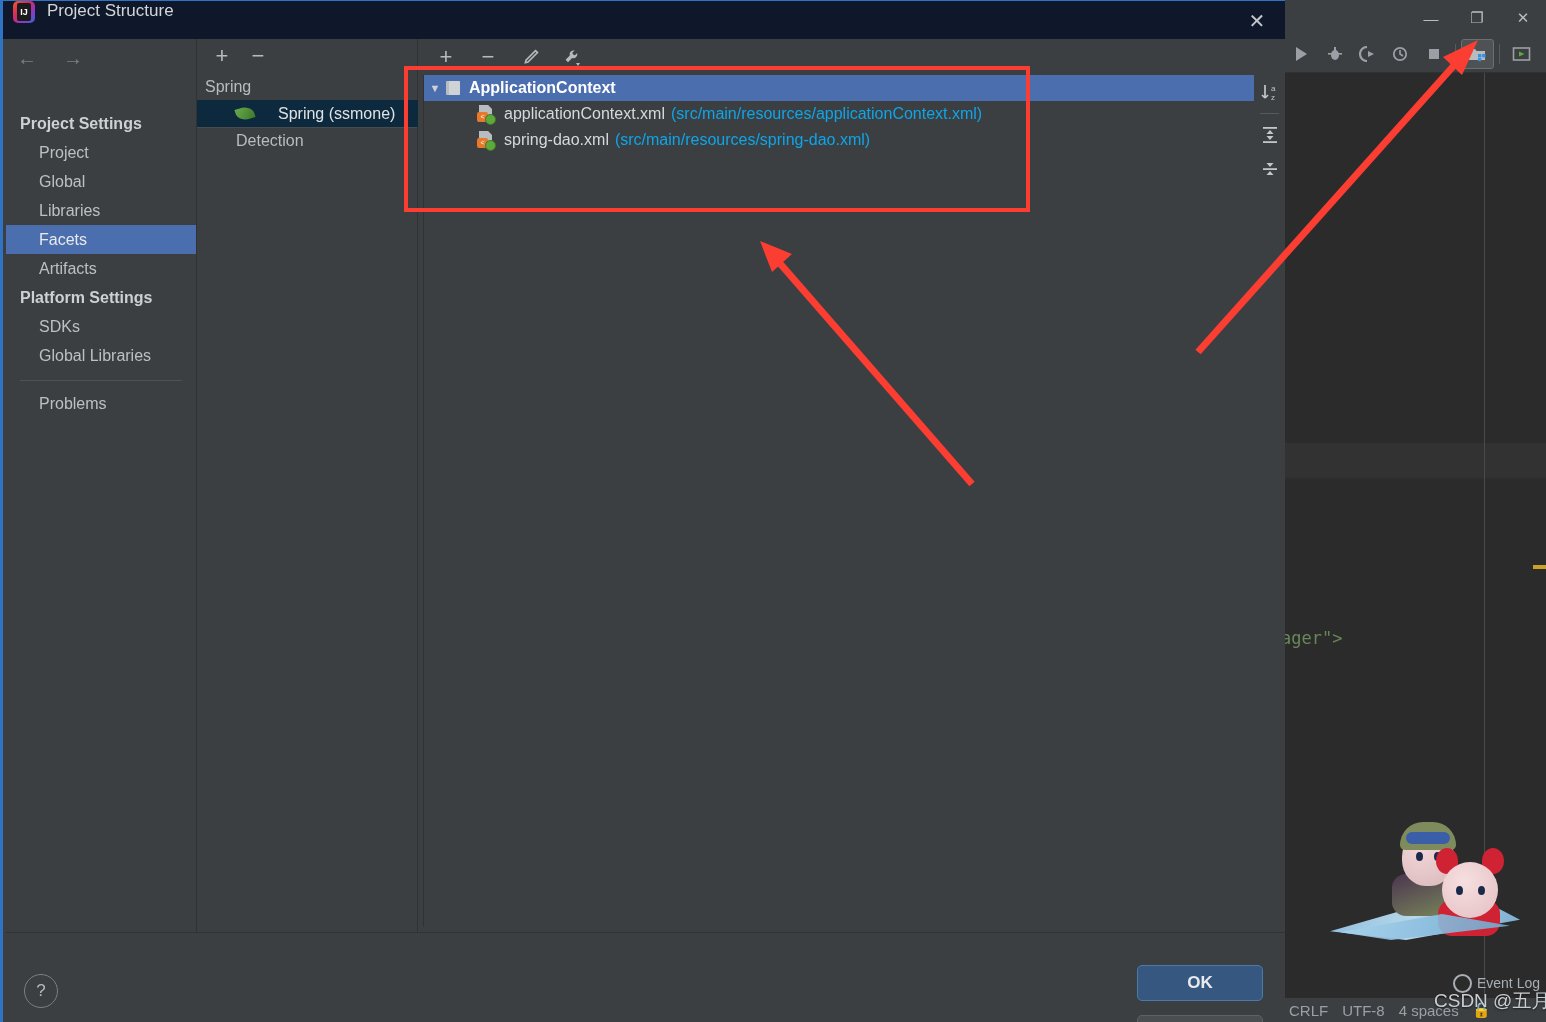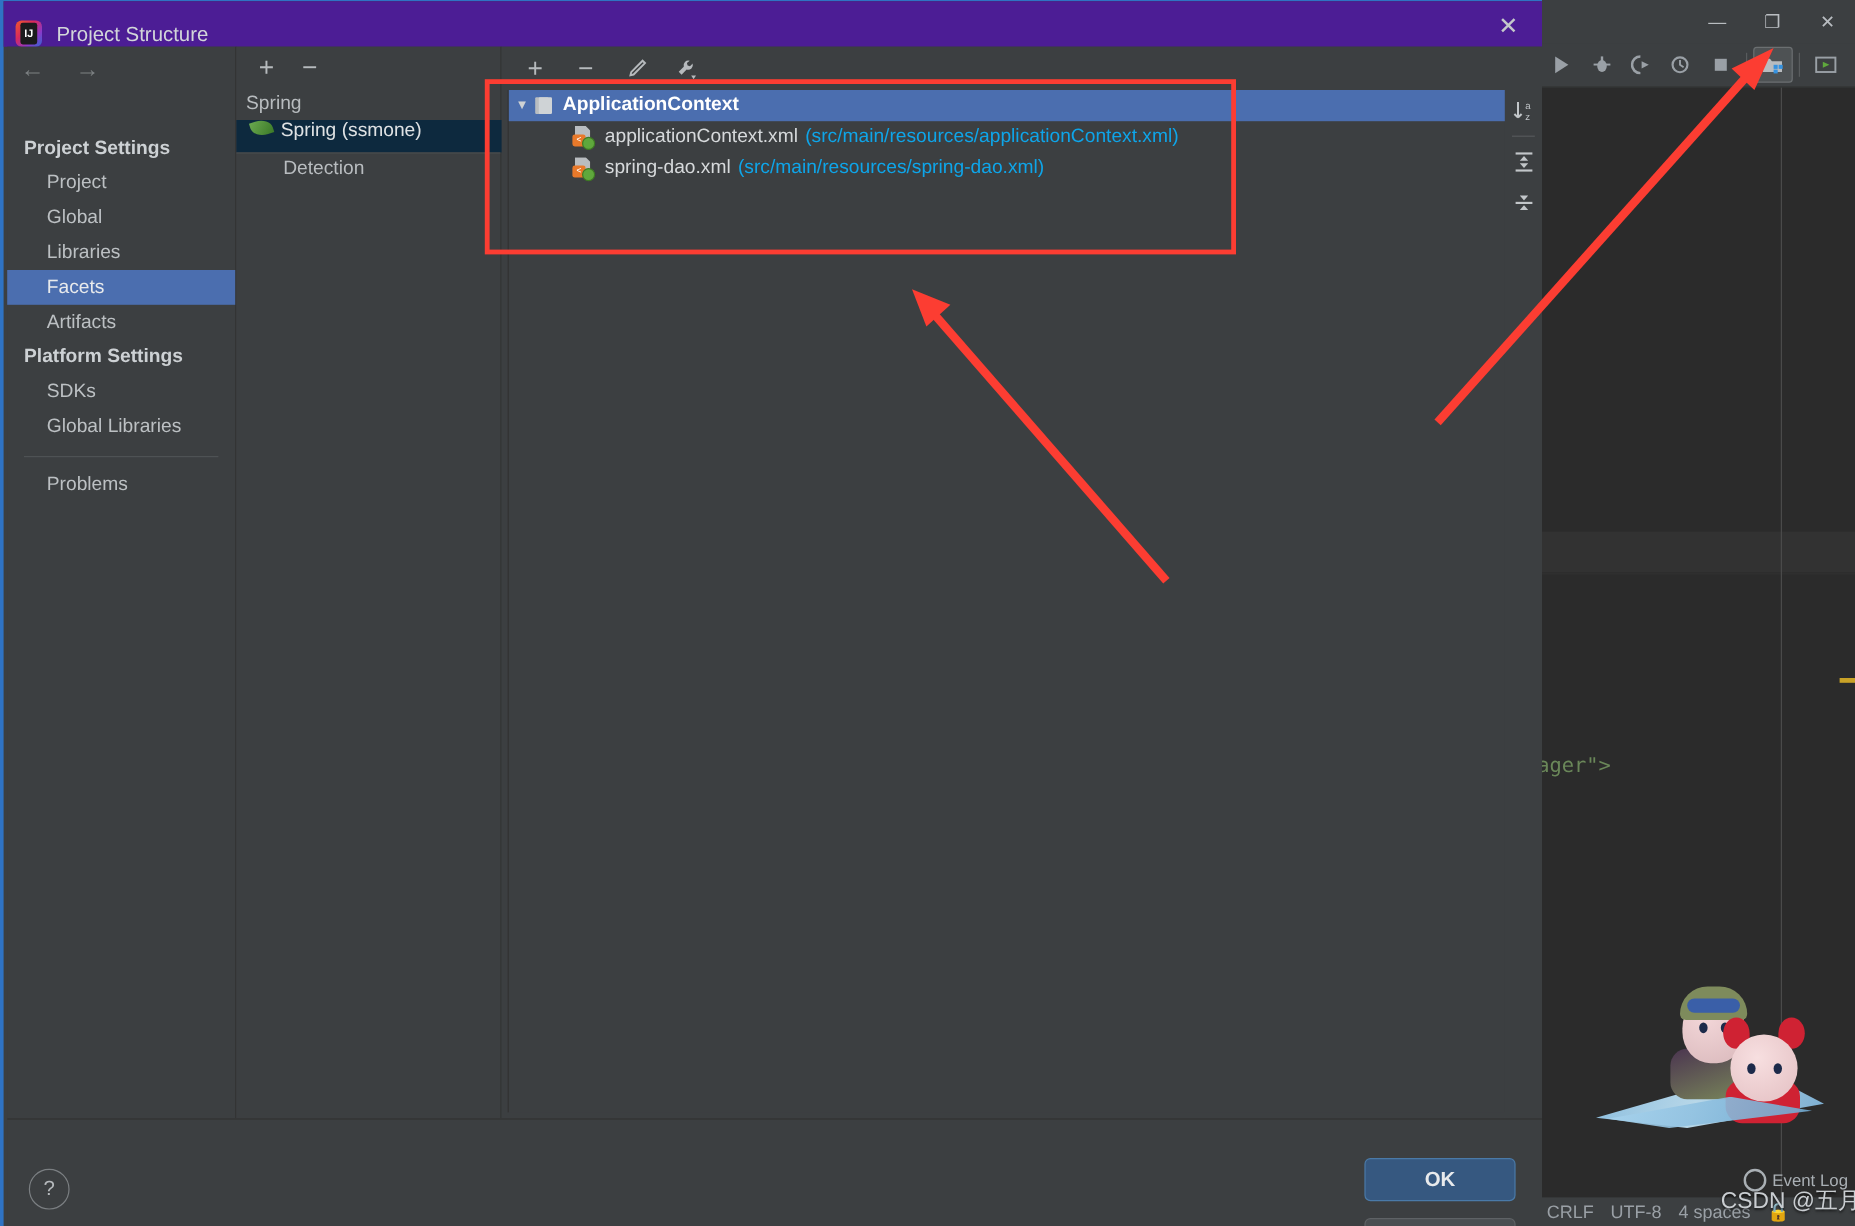--- a/index.html
+++ b/index.html
@@ -54,22 +54,22 @@
               display:flex;align-items:center;gap:14px;padding-left:4px;color:#9aa0a6;font-size:15px;}
   .ide-eventlog{position:absolute;right:6px;top:975px;color:#a9afb4;font-size:14px;}
   .ide-eventlog-ic{position:absolute;right:74px;top:974px;width:15px;height:15px;border:2px solid #a9afb4;border-radius:50%;}
 
   .csdn{position:absolute;left:1390px;top:988px;color:#c9cdd1;font-size:19px;white-space:nowrap;
         text-shadow:0 1px 2px rgba(0,0,0,.6);margin-left:44px;}
 
   
   .dlg{position:absolute;left:0;top:0;width:1285px;height:1022px;background:#3c3f41;
        border-left:3px solid #2f73c4;border-top:1px solid #2f73c4;box-sizing:border-box;}
-  .dlg-title{position:absolute;left:0;top:0;width:1282px;height:38px;background:#4c1d95;
-             display:flex;align-items:flex-end;}
+  .dlg-title{position:absolute;left:0;top:0;width:1282px;height:38px;background:#0f172a;
+             display:flex;align-items:flex-start;}
   .ij-logo{margin-left:10px;width:22px;height:22px;border-radius:5px;position:relative;overflow:hidden;
     background:linear-gradient(135deg,#f05a28 0%,#d6295f 38%,#8a39c9 70%,#2f6ad0 100%);}
   .ij-logo::after{content:"IJ";position:absolute;left:4px;top:2px;width:14px;height:18px;background:#1b1b1d;
     color:#fff;font-size:9px;font-weight:bold;text-align:center;line-height:18px;border-radius:2px;}
   .dlg-title-text{margin-left:12px;color:#d2d6d9;font-size:17px;}
   .dlg-close{position:absolute;right:14px;top:6px;width:28px;height:28px;color:#c4c8cb;font-size:20px;
              display:flex;align-items:center;justify-content:center;}
 
   .dlg-body{position:absolute;left:3px;top:38px;width:1279px;height:893px;background:#3c3f41;}
 
@@ -85,21 +85,21 @@
   .side-div{margin:10px 14px 8px 14px;height:1px;background:#4e5254;}
 
   
   .facets{position:absolute;left:191px;top:0;width:220px;height:893px;background:#3c3f41;
           border-right:1px solid #323232;}
   .facets-tb{position:absolute;left:0;top:0;width:220px;height:34px;display:flex;align-items:center;gap:10px;padding-left:12px;}
   .ftb{width:26px;height:26px;color:#b6babd;font-size:22px;display:flex;align-items:center;justify-content:center;}
   .facets-hdr{position:absolute;left:0;top:34px;width:220px;height:27px;display:flex;align-items:center;
               padding-left:8px;color:#b8bcbf;font-size:16px;}
   .facets-row{position:absolute;left:0;top:61px;width:220px;height:27px;background:#0d293e;
-              display:flex;align-items:flex-start;padding-left:12px;color:#dfe2e4;font-size:16px;gap:7px;}
+              display:flex;align-items:center;padding-left:39px;color:#dfe2e4;font-size:16px;gap:24px;}
   .leaf{width:18px;height:13px;border-radius:0 70% 0 70%;background:linear-gradient(135deg,#6aa84f,#3c7a28);transform:rotate(-18deg);}
   .facets-row2{position:absolute;left:2px;top:88px;width:220px;height:27px;display:flex;align-items:center;
                padding-left:8px;color:#b8bcbf;font-size:16px;margin-left:29px;}
   .facets-sep{position:absolute;left:0;top:88px;width:220px;height:1px;background:#4a4d4f;}
 
   
   .content{position:absolute;left:412px;top:0;width:867px;height:893px;background:#3c3f41;}
   .content-tb{position:absolute;left:0;top:0;width:867px;height:36px;display:flex;align-items:center;
               gap:14px;padding-left:14px;}
   .ctb{width:28px;height:28px;color:#b6babd;font-size:22px;display:flex;align-items:center;justify-content:center;}

